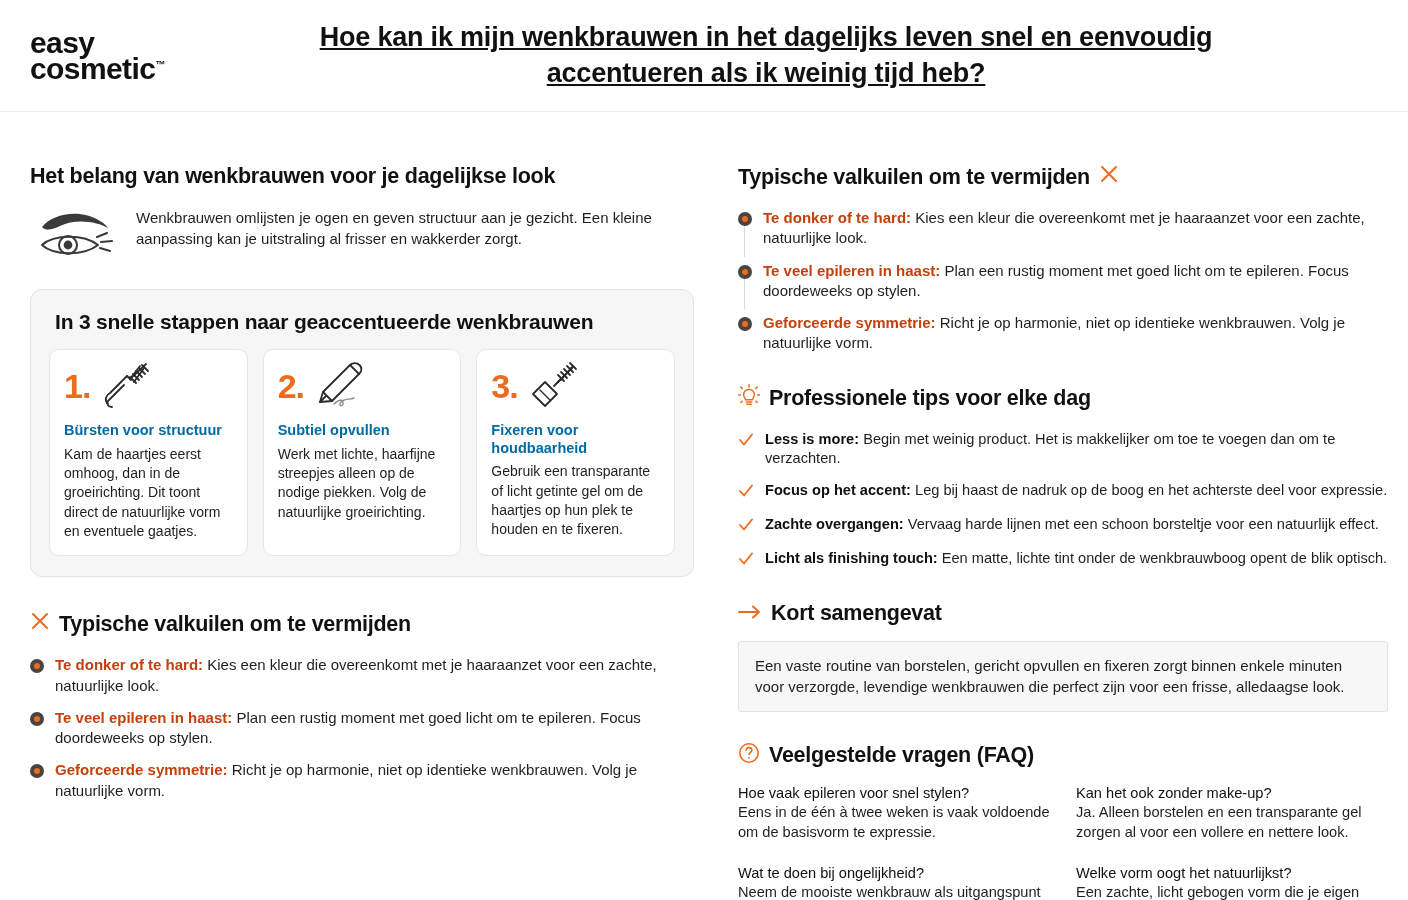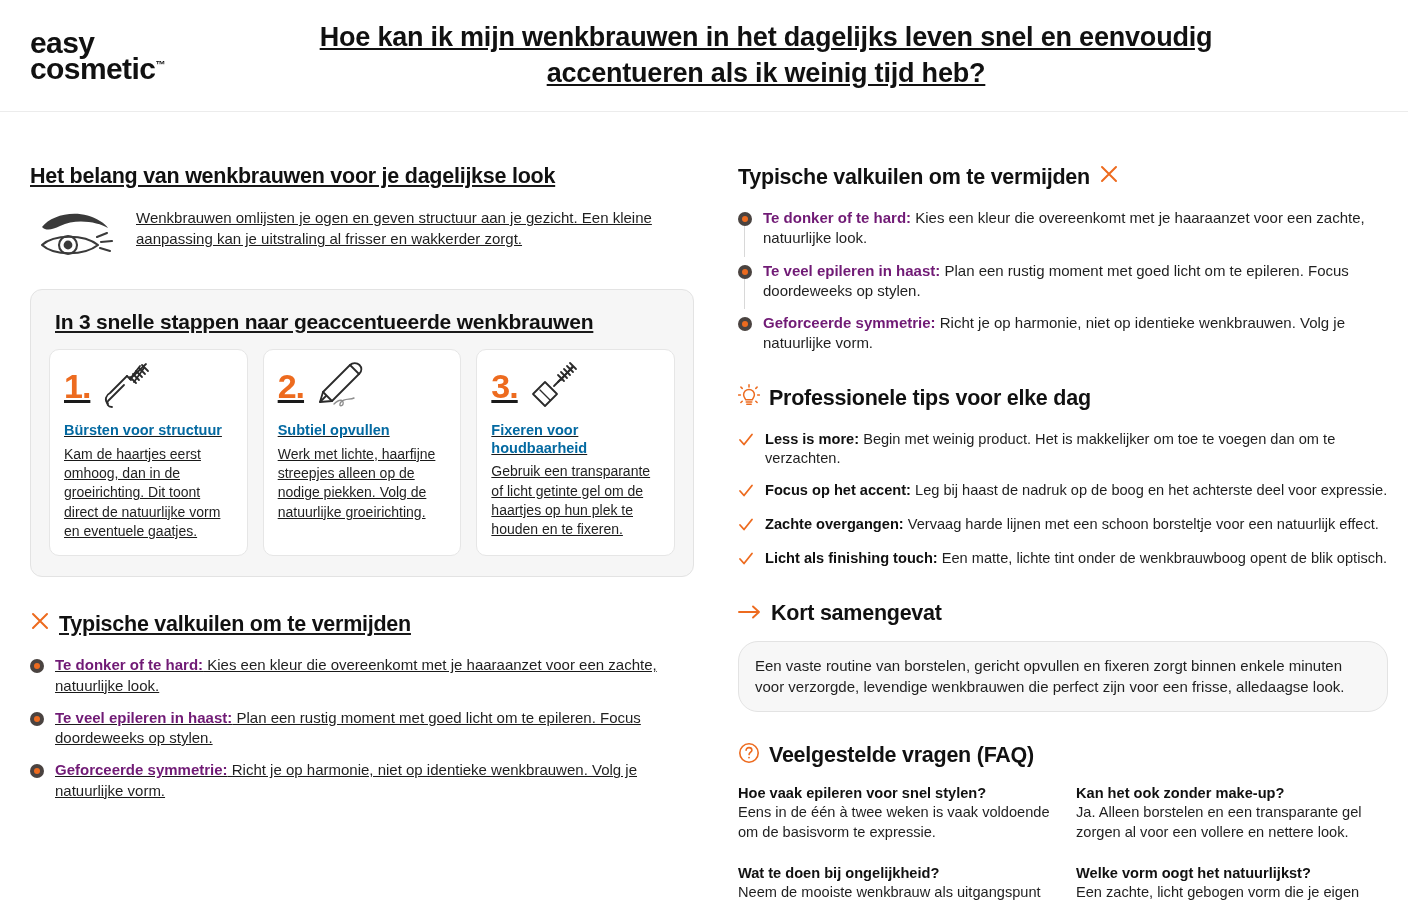--- a/index.html
+++ b/index.html
@@ -43,21 +43,21 @@
     text-decoration: underline;
   }
 
   
   .columns {
     display: flex;
     padding: 52px 26px 0 30px;
     gap: 44px;
     align-items: flex-start;
   }
-  .col-left  { width: 664px; flex: 0 0 664px; text-decoration: underline; }
+  .col-left  { width: 664px; flex: 0 0 664px; }
   .col-right { width: 650px; flex: 0 0 650px; }
 
   
   h2.sec {
     font-size: 21.5px;
     font-weight: 700;
     letter-spacing: -0.25px;
     color: #111111;
     display: flex;
     align-items: center;
@@ -145,21 +145,21 @@
   }
   .pf-dot::after {
     content: "";
     position: absolute;
     left: 4px; top: 4px;
     width: 6px; height: 6px;
     border-radius: 50%;
     background: #ED6B1F;
   }
   .pf-text { font-size: 15px; line-height: 1.35; color: #1f1f1f; }
-  .pf-text b { font-weight: 700; color: #701a75; }
+  .pf-text b { font-weight: 700; color: #c2410c; }
   .connector {
     position: absolute;
     left: 6px; top: 24px; bottom: -2px;
     width: 1px;
     background: #d8d8d8;
   }
 
   
   .tips { margin-top: 10px; }
   .tip-item {
@@ -170,35 +170,35 @@
   }
   .tip-check { flex: 0 0 16px; margin-top: 2px; }
   .tip-text { font-size: 14.6px; line-height: 1.35; color: #1f1f1f; }
   .tip-text b { font-weight: 700; color: #111111; }
 
   
   .summary-box {
     margin-top: 15px;
     background: #f7f7f7;
     border: 1px solid #e3e3e3;
-    border-radius: 20px;
+    border-radius: 3px;
     padding: 13px 16px 14px 16px;
   }
   .summary-box p { font-size: 15px; line-height: 1.4; color: #1f1f1f; }
 
   
   .faq { margin-top: 30px; }
   .faq-grid {
     margin-top: 14px;
     display: grid;
     grid-template-columns: 1fr 1fr;
     column-gap: 26px;
     row-gap: 22px;
   }
-  .faq-q { font-size: 14.6px; font-weight: 700; color: #111111; line-height: 1.25; }
+  .faq-q { font-size: 14.6px; font-weight: 400; color: #111111; line-height: 1.25; }
   .faq-a { font-size: 14.6px; line-height: 1.34; color: #1f1f1f; margin-top: 1px; }
 
   .sp-top-24 { margin-top: 24px; }
   .mt-34 { margin-top: 34px; }
 </style>
 </head>
 <body>
 
 <div class="page">
 

